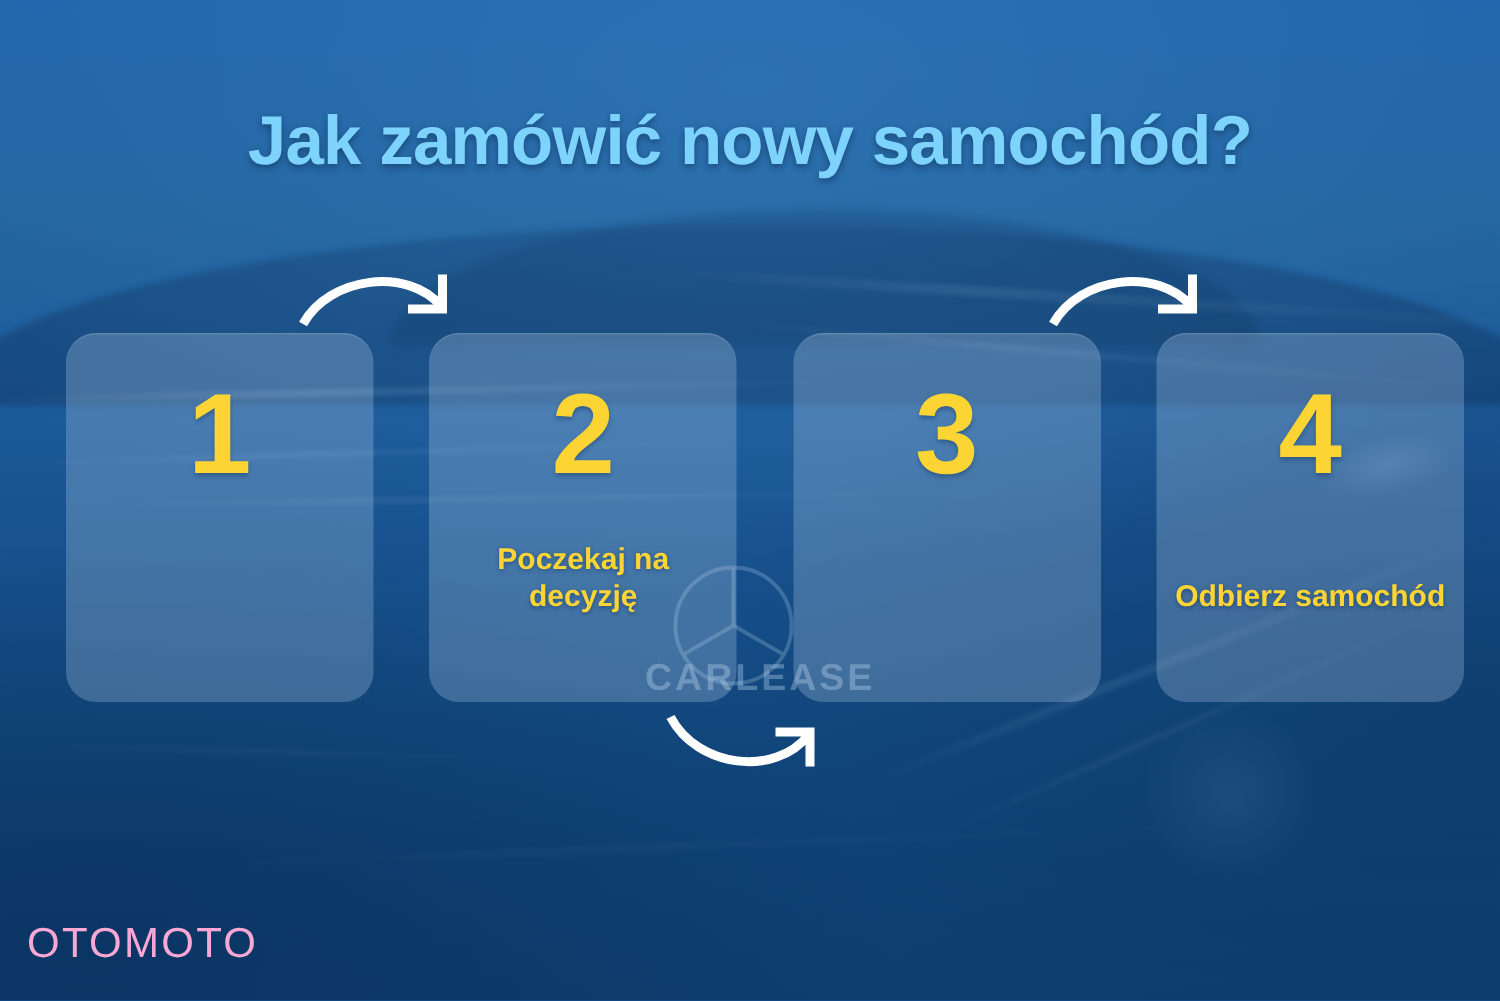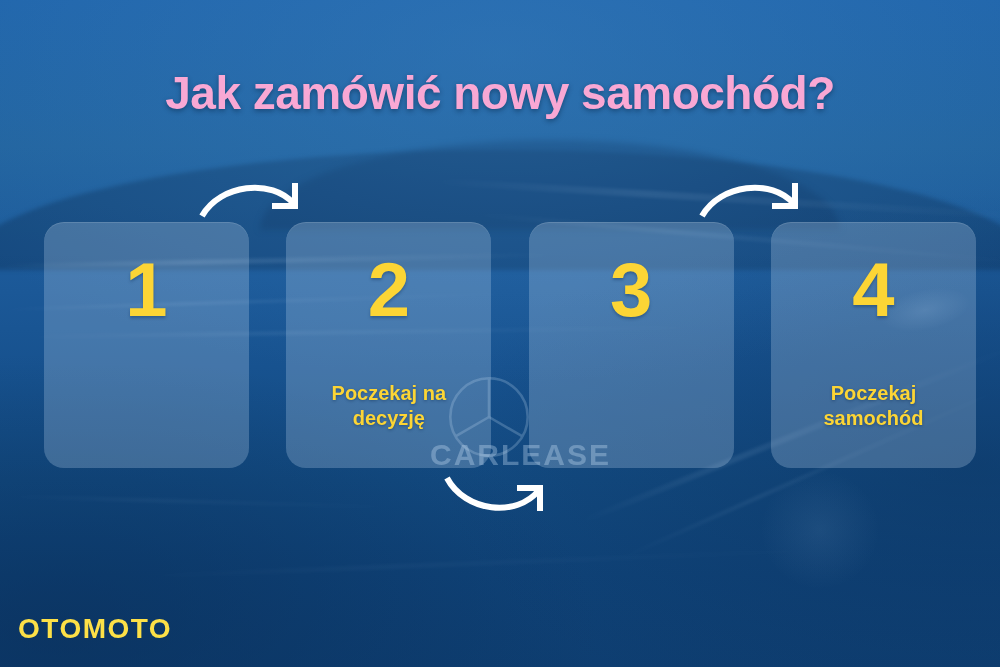--- a/index.html
+++ b/index.html
@@ -87,21 +87,21 @@
     top: 374px;
     width: 86px;
     height: 86px;
     opacity: 0.30;
   }
   .emblem svg { display:block; }
   .plate {
     position: absolute;
     left: 430px;
     top: 438px;
-    font-size: 30px;
+    font-size: 25px;
     font-weight: 700;
     letter-spacing: 2px;
     color: rgba(190,216,240,0.36);
     font-family: "Liberation Sans", sans-serif;
     white-space: nowrap;
   }
   .wheelhint {
     position: absolute;
     left: 760px;
     top: 470px;
@@ -121,21 +121,21 @@
     transform: rotate(-12deg);
   }
 
   
   .headline {
     position: absolute;
     left: 0;
     right: 0;
     top: 66px;
     text-align: center;
-    color: #f9a8d4;
+    color: #7dd3fc;
     font-size: 46px;
     font-weight: 700;
     letter-spacing: -0.5px;
     text-shadow: 0 2px 5px rgba(5,30,60,0.45);
   }
 
   
   .cards {
     position: absolute;
     left: 44px;
@@ -160,21 +160,21 @@
   .card-num {
     margin-top: 30px;
     font-size: 76px;
     line-height: 1;
     font-weight: 700;
     color: #FCD535;
     text-shadow: 0 2px 3px rgba(10,40,76,0.35);
   }
   .card-label {
     margin-top: auto;
-    margin-bottom: 36px;
+    margin-bottom: 56px;
     padding: 0 10px;
     text-align: center;
     font-size: 20px;
     line-height: 1.28;
     font-weight: 700;
     color: #FCD535;
     text-shadow: 0 1px 3px rgba(10,40,76,0.45);
   }
 
   
@@ -192,23 +192,23 @@
   }
   .arrow-1 { left: 198px; top: 172px; }
   .arrow-2 { left: 443px; top: 472px; }
   .arrow-3 { left: 698px; top: 172px; }
 
   
   .brand {
     position: absolute;
     left: 18px;
     bottom: 22px;
-    color: #fde047;
+    color: #f9a8d4;
     font-size: 28px;
-    font-weight: 700;
+    font-weight: 400;
     letter-spacing: 1.5px;
   }
 </style>
 </head>
 <body>
 
 <div id="stage">
 
   <div class="bg-base"></div>
   <div class="bg-hill"></div>
@@ -250,21 +250,21 @@
       <div class="card-num">2</div>
       <div class="card-label">Poczekaj na decyzję</div>
     </div>
 
     <div class="card">
       <div class="card-num">3</div>
     </div>
 
     <div class="card">
       <div class="card-num">4</div>
-      <div class="card-label">Poczekaj samochód</div>
+      <div class="card-label">Odbierz samochód</div>
     </div>
 
   </div>
 
   <div class="arrow arrow-1">
     <svg width="110" height="50" viewBox="0 0 110 50">
       <path d="M4,44 C22,12 74,6 96,32"></path>
       <polyline points="74,34 97,34 97,11"></polyline>
     </svg>
   </div>

